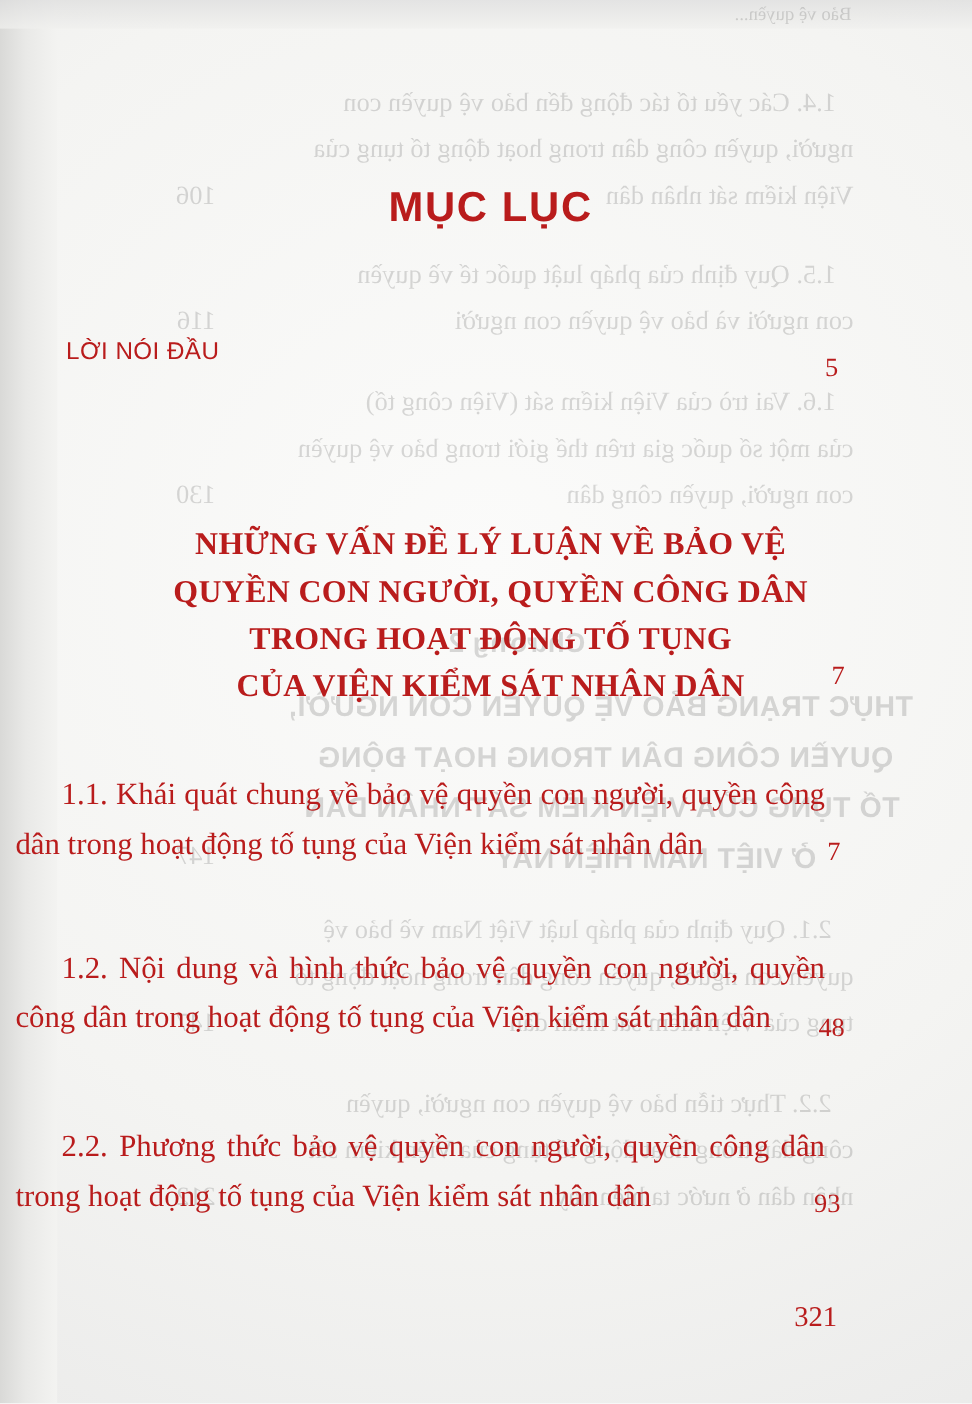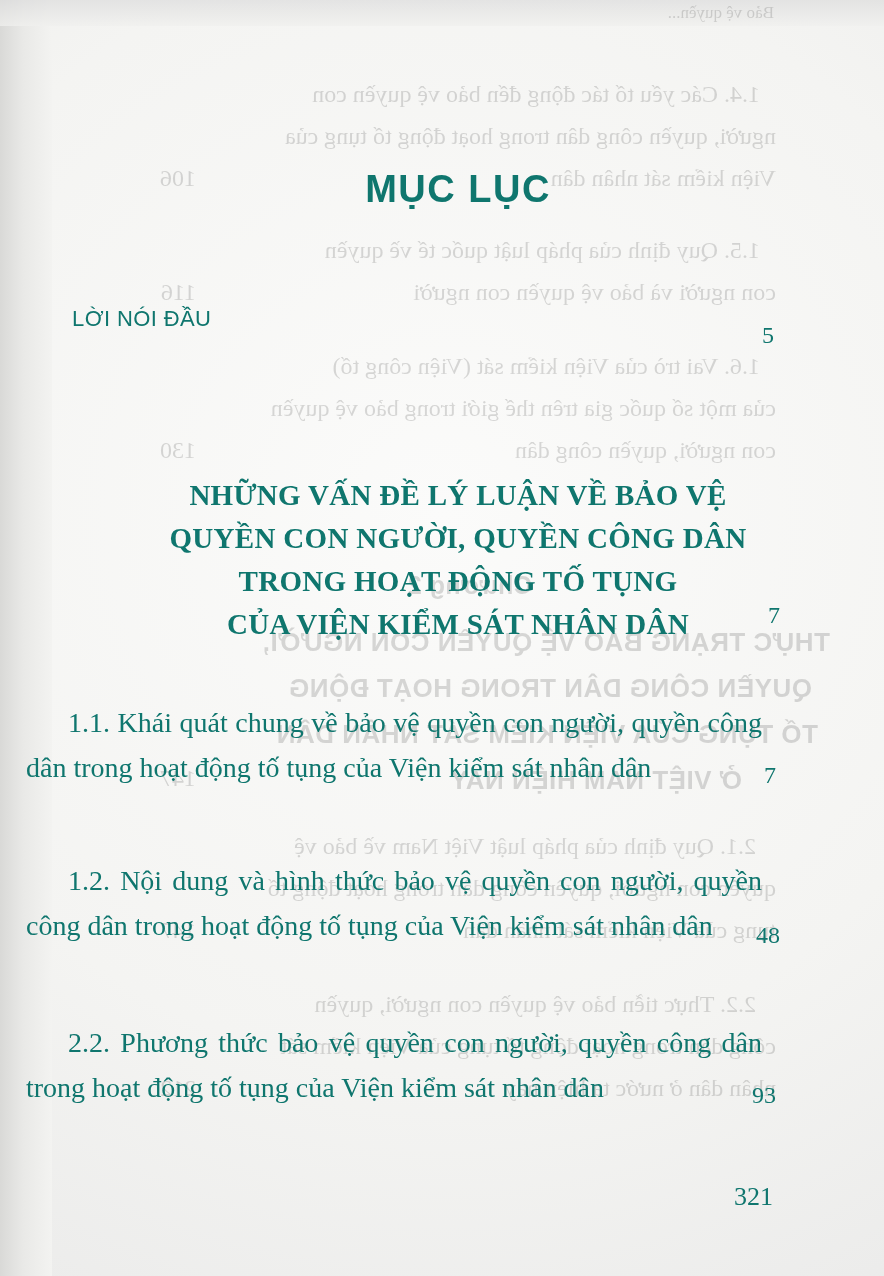--- a/index.html
+++ b/index.html
@@ -55,23 +55,23 @@
   }
   .bleed .bhead {
     font-family: "Liberation Sans", sans-serif;
     font-weight: bold;
     letter-spacing: .5px;
   }
 
   
   .content {
     position: absolute;
-    left: 16px; top: 0;
+    left: 4px; top: 0;
     width: 700px; height: 1276px;
-    color: #0f766e;
+    color: #b91c1c;
   }
   .toc-title {
     position: absolute;
     top: 168px;
     left: 0;
     width: 884px;
     text-align: center;
     font-family: "Liberation Sans", sans-serif;
     font-weight: bold;
     font-size: 38px;

